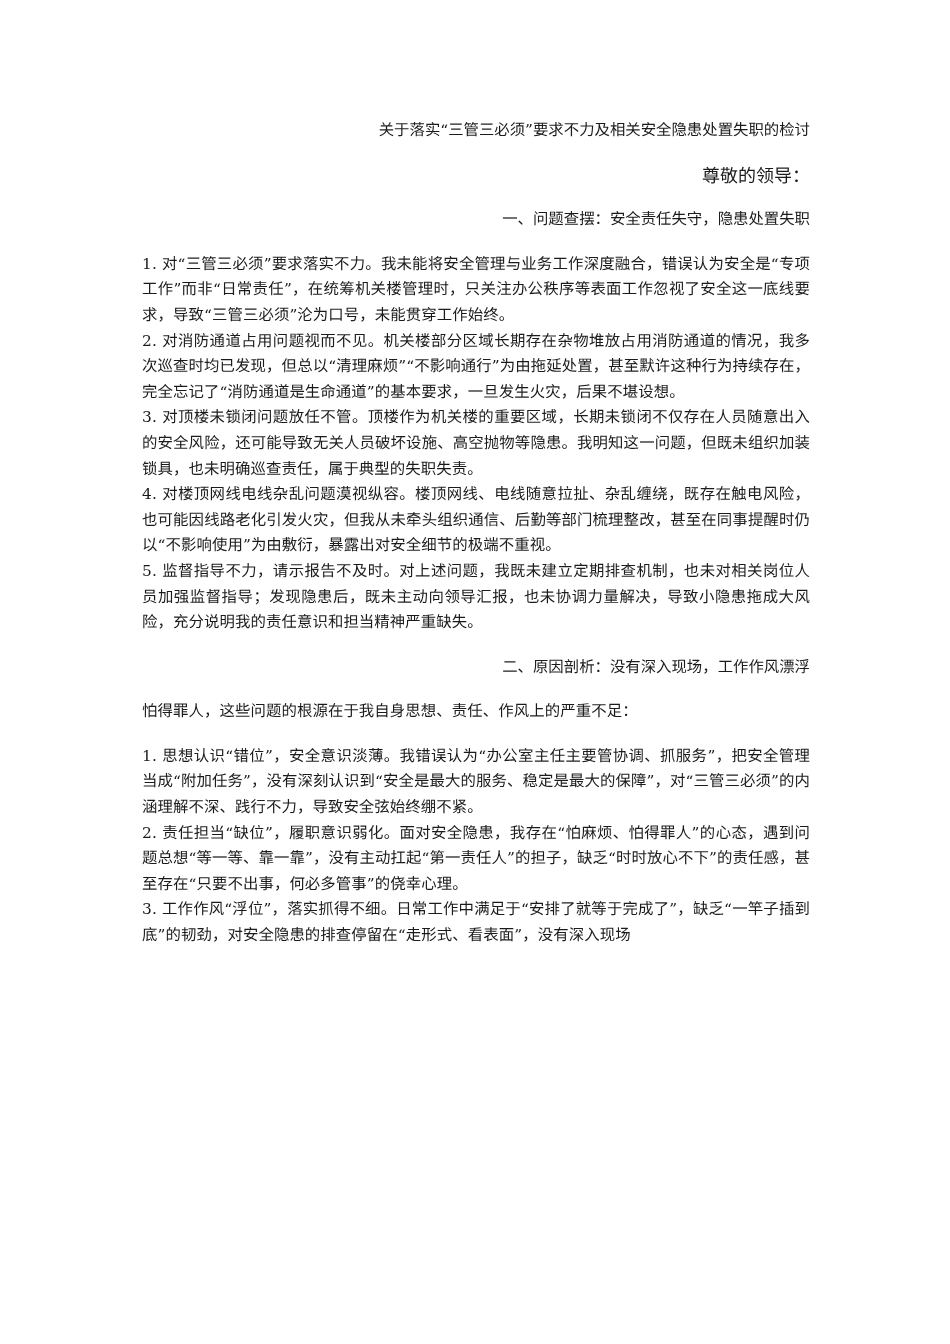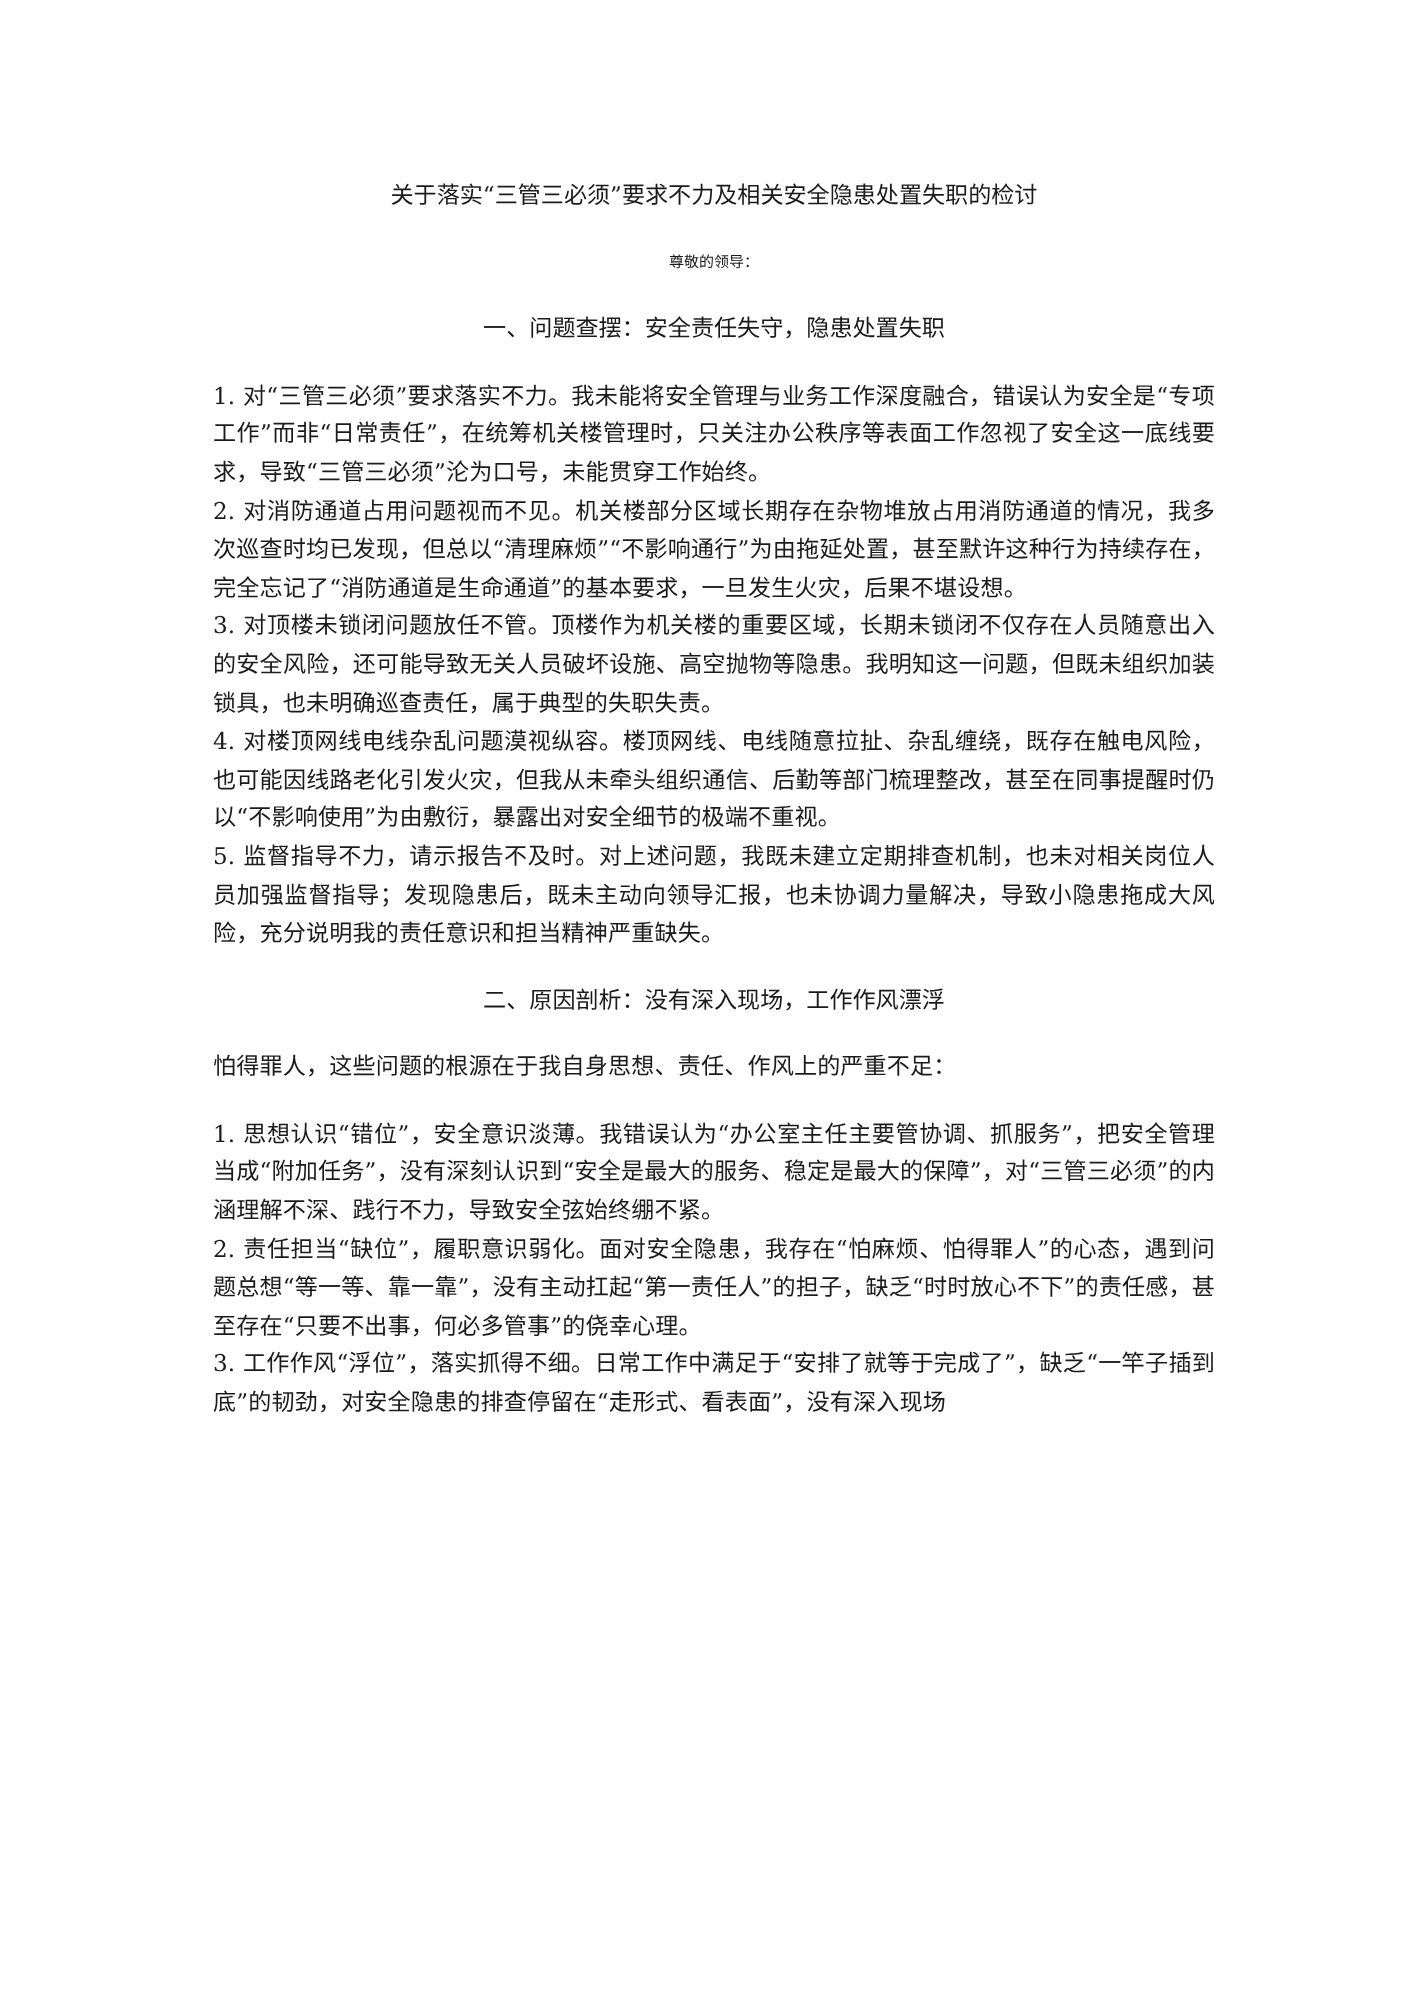--- a/index.html
+++ b/index.html
@@ -38,37 +38,37 @@
   }
   .para:last-child {
     margin-bottom: 0;
   }
   .doc-title {
     font-family: "DejaVu Serif", "Liberation Serif", serif;
     font-size: 15.4px;
     line-height: 25.6px;
     color: #1b1b1b;
     margin: 0 0 19px 0;
-    text-align: center;
+    text-align: right;
   }
   .salutation {
     font-family: "DejaVu Serif", "Liberation Serif", serif;
-    font-size: 10px;
+    font-size: 18px;
     line-height: 25.6px;
     color: #1b1b1b;
     margin: 0 0 19px 0;
-    text-align: center;
+    text-align: right;
   }
   .section-heading {
     font-family: "DejaVu Serif", "Liberation Serif", serif;
     font-size: 15.4px;
     line-height: 25.6px;
     color: #1b1b1b;
     margin: 0 0 19px 0;
-    text-align: center;
+    text-align: right;
   }
   .item-block {
     margin: 0 0 19px 0;
   }
   .item {
     font-family: "DejaVu Serif", "Liberation Serif", serif;
     font-size: 15.4px;
     line-height: 25.6px;
     color: #1b1b1b;
     text-align: justify;

